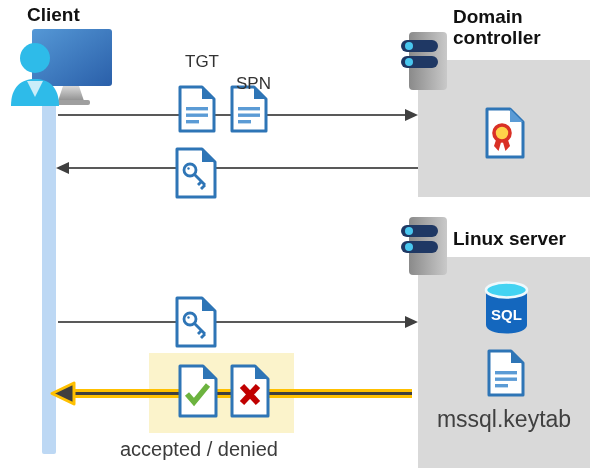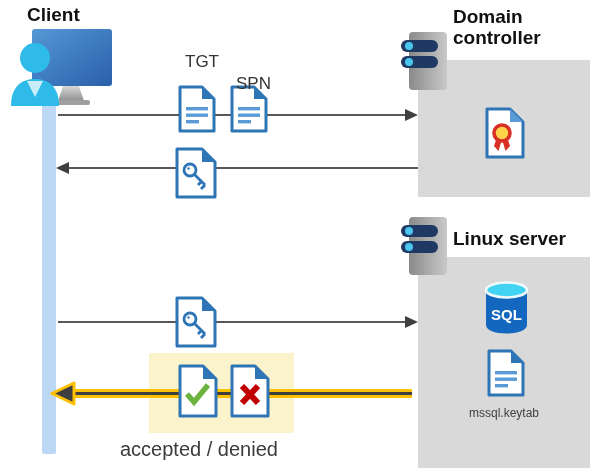--- a/index.html
+++ b/index.html
@@ -170,17 +170,17 @@
     </g>
   </svg>
 
   <div class="abs title txt" style="left:27px;top:4px;">Client</div>
   <div class="abs title txt" style="left:453px;top:228px;width:140px;white-space:nowrap;">Linux server</div>
   <div class="abs title txt" style="left:453px;top:6px;width:128px;">Domain controller</div>
 
   <div class="abs small-label txt" style="left:175px;top:52px;width:44px;">TGT</div>
   <div class="abs small-label txt" style="left:227px;top:52px;width:44px;margin-top:22px;">SPN</div>
 
-  <div class="abs caption txt" style="left:418px;top:406px;width:172px;text-align:center;font-size:12px;color:#404040;">mssql.keytab</div>
+  <div class="abs caption txt" style="left:418px;top:406px;width:172px;text-align:center;font-size:23px;color:#404040;">mssql.keytab</div>
 
   <div class="abs caption txt" style="left:120px;top:438px;width:240px;">accepted / denied</div>
 
 </div>
 
 </body></html>

